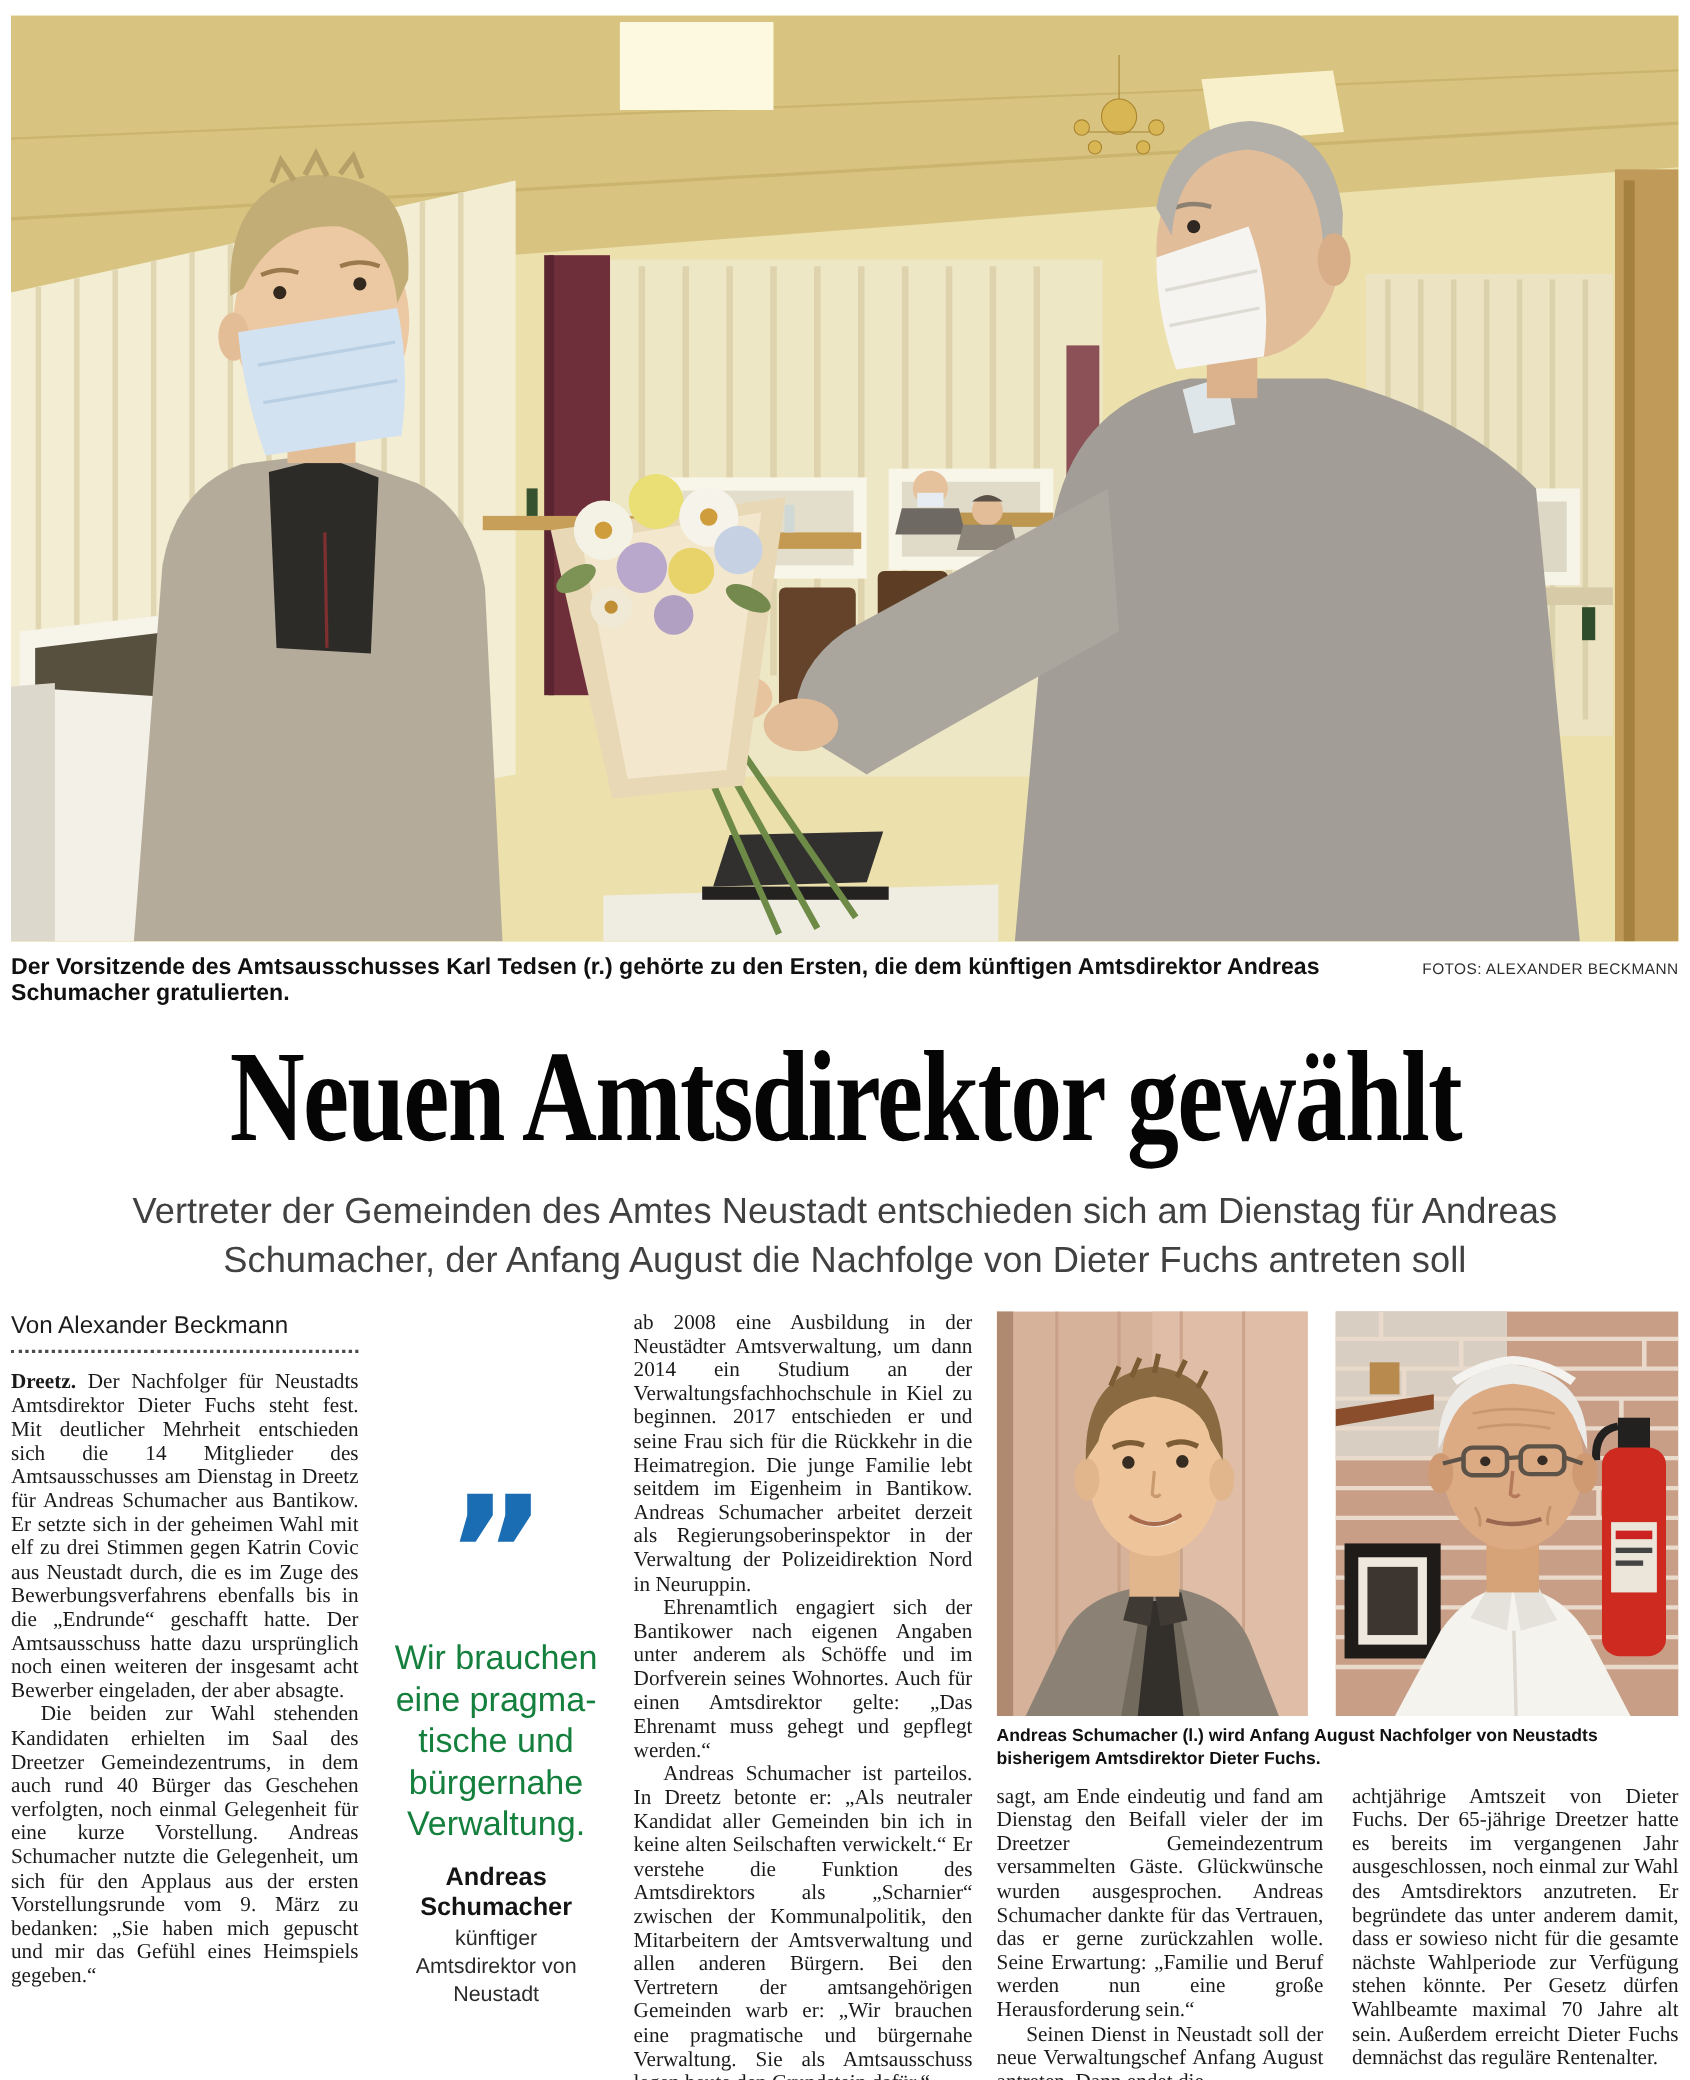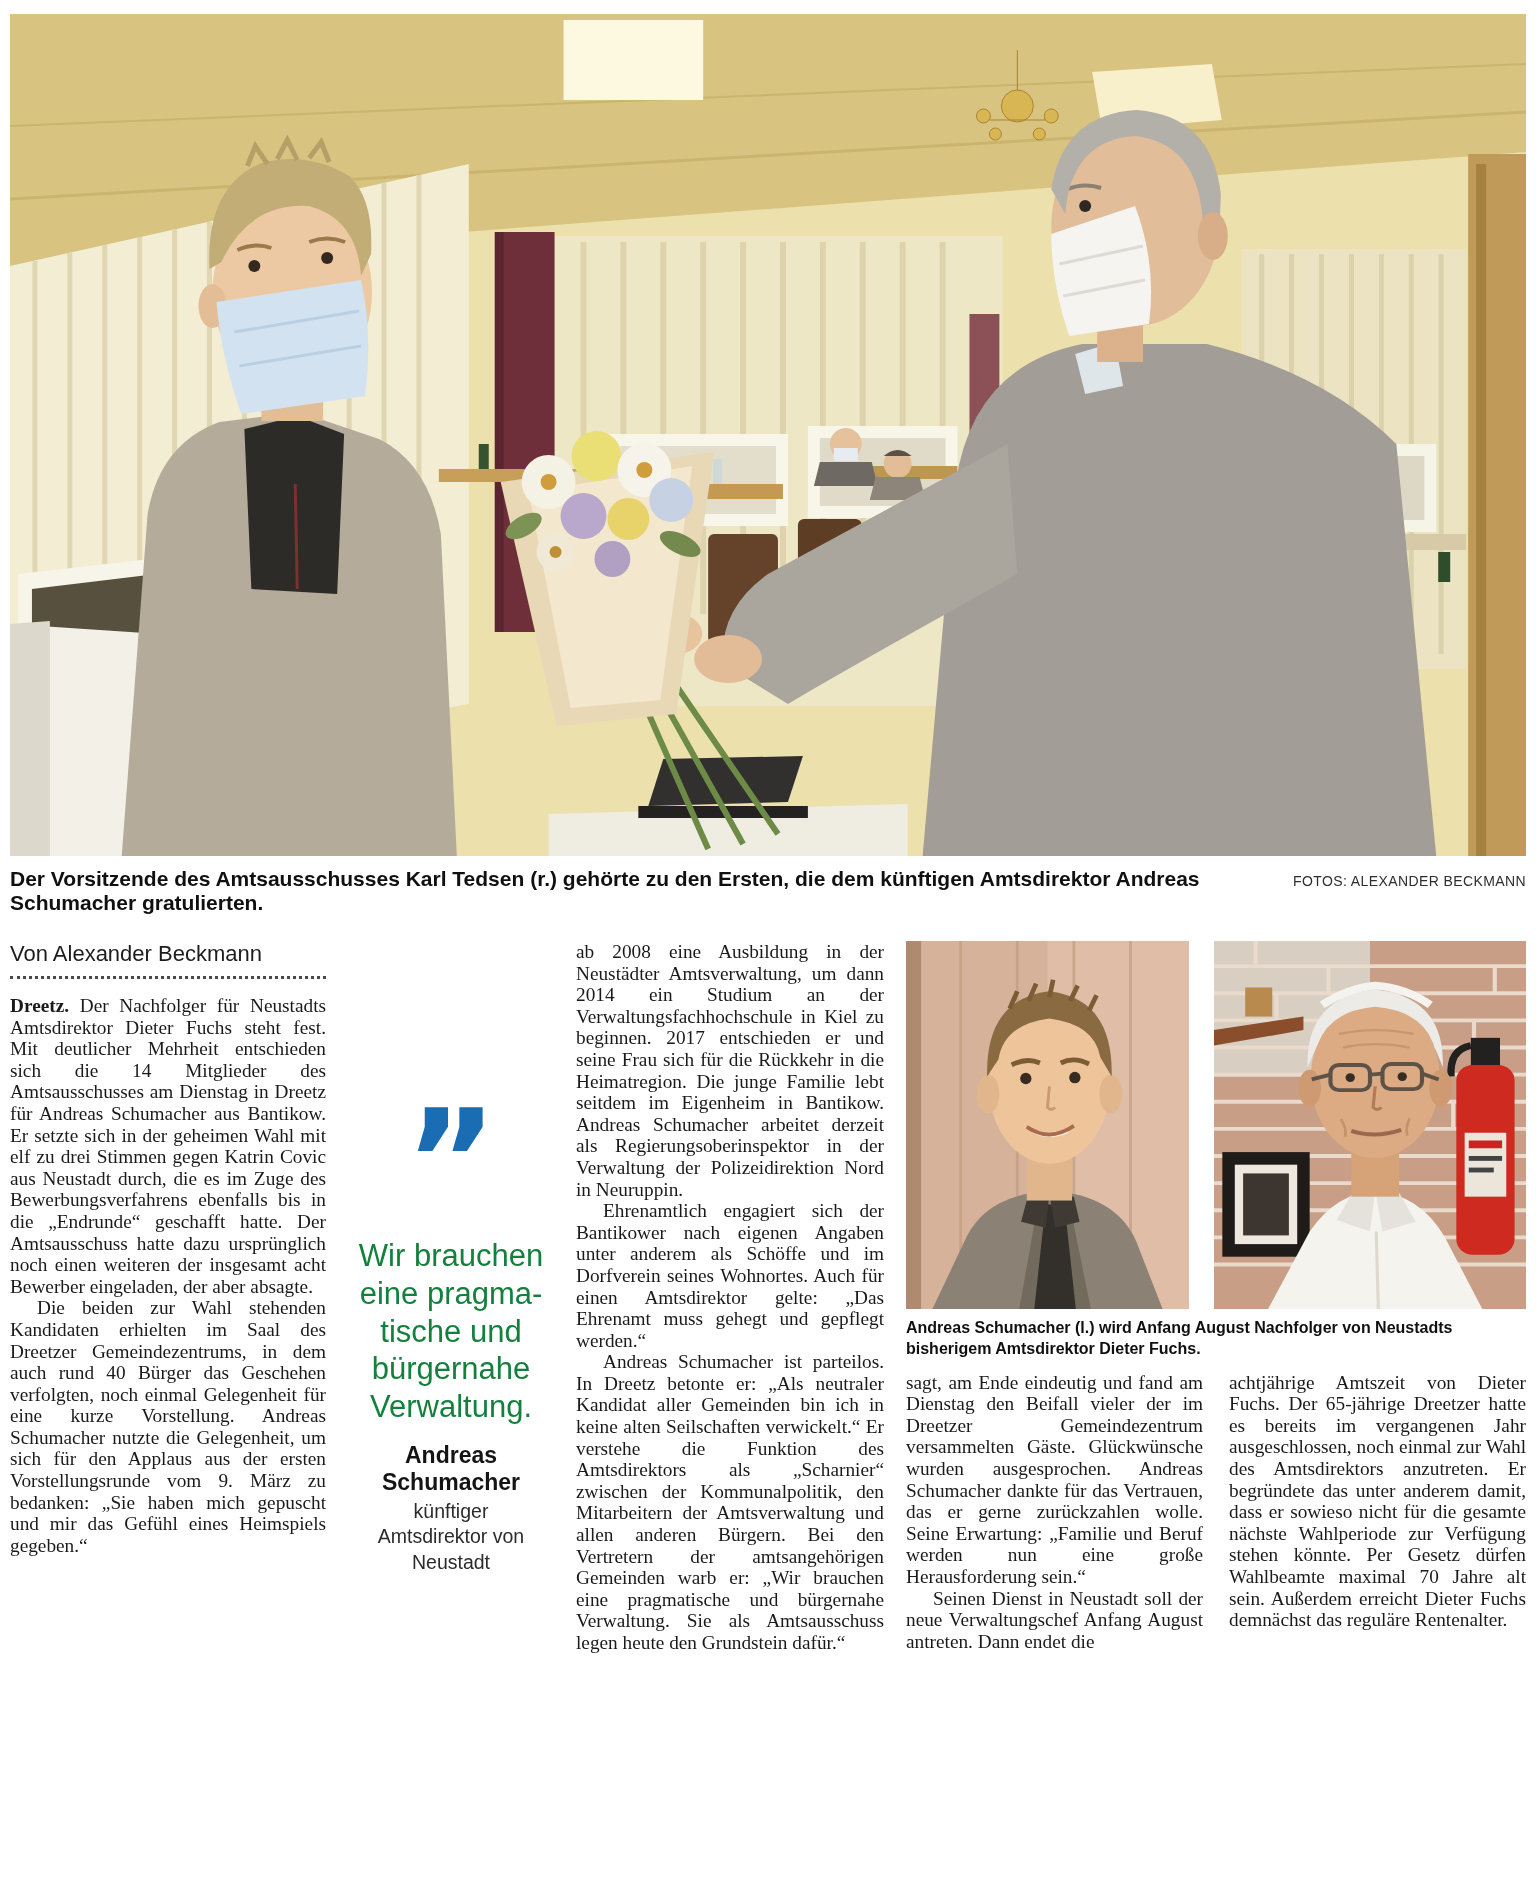--- a/index.html
+++ b/index.html
@@ -217,20 +217,22 @@
         <circle cx="547" cy="538" r="6" fill="#c08f35"></circle>
       </g>
     </svg>
   </figure>
 
   <div class="caption-row">
     <span class="caption-text">Der Vorsitzende des Amtsausschusses Karl Tedsen (r.) gehörte zu den Ersten, die dem künftigen Amtsdirektor Andreas Schumacher gratulierten.</span>
     <span class="caption-credit">FOTOS: ALEXANDER BECKMANN</span>
   </div>
 
+  <h1 class="headline"><span class="hl-inner">Neuen Amtsdirektor gewählt</span></h1>
+  <p class="subhead">Vertreter der Gemeinden des Amtes Neustadt entschieden sich am Dienstag für Andreas Schumacher, der Anfang August die Nachfolge von Dieter Fuchs antreten soll</p>
 
   <div class="body-grid">
 
     <div class="col bodytext">
       <div class="byline">Von Alexander Beckmann</div>
       <p><strong>Dreetz.</strong> <span>Der Nachfolger für Neustadts Amtsdirektor Dieter Fuchs steht fest. Mit deutlicher Mehrheit entschieden sich die 14 Mitglieder des Amtsausschusses am Dienstag in Dreetz für Andreas Schumacher aus Bantikow. Er setzte sich in der geheimen Wahl mit elf zu drei Stimmen gegen Katrin Covic aus Neustadt durch, die es im Zuge des Bewerbungsverfahrens ebenfalls bis in die „Endrunde“ geschafft hatte. Der Amtsausschuss hatte dazu ursprünglich noch einen weiteren der insgesamt acht Bewerber eingeladen, der aber absagte.</span></p>
       <p class="ind">Die beiden zur Wahl stehenden Kandidaten erhielten im Saal des Dreetzer Gemeindezentrums, in dem auch rund 40 Bürger das Geschehen verfolgten, noch einmal Gelegenheit für eine kurze Vorstellung. Andreas Schumacher nutzte die Gelegenheit, um sich für den Applaus aus der ersten Vorstellungsrunde vom 9. März zu bedanken: „Sie haben mich gepuscht und mir das Gefühl eines Heimspiels gegeben.“</p>
     </div>
 
     <div class="col quote-col">

